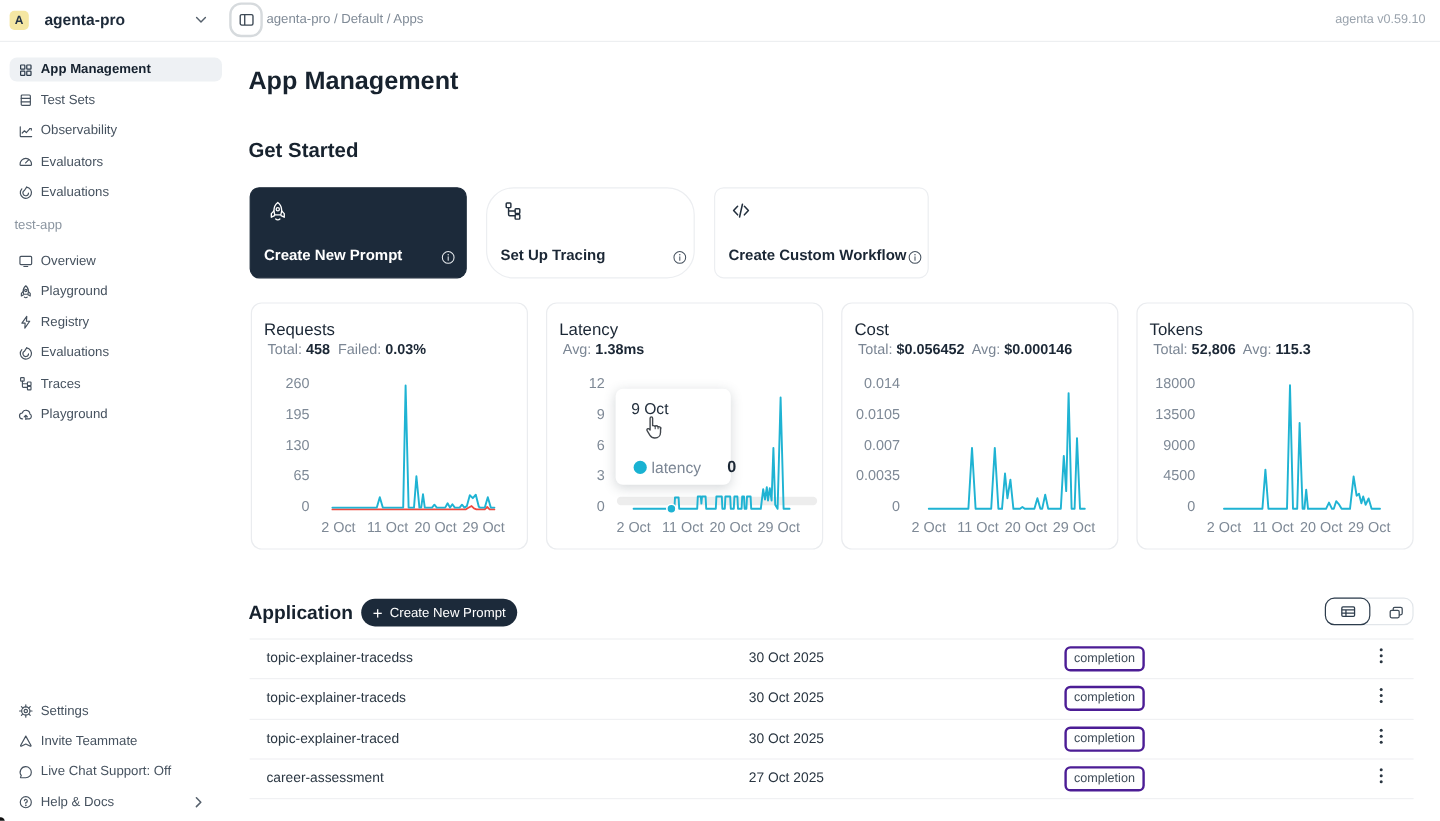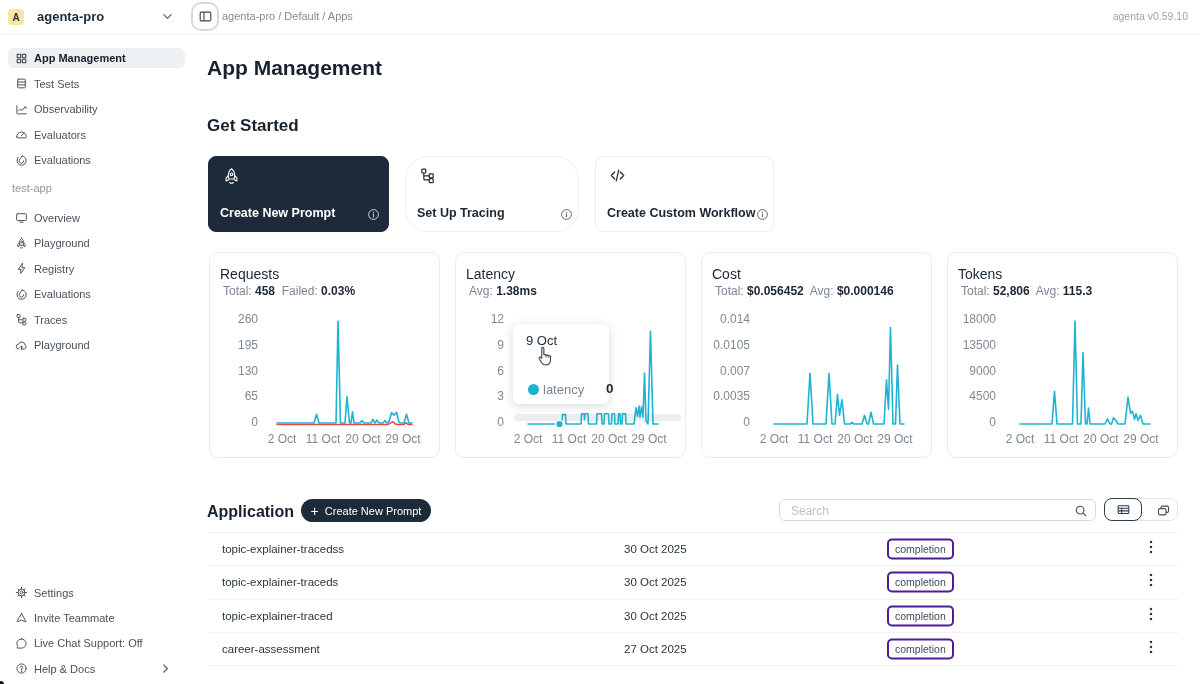--- a/index.html
+++ b/index.html
@@ -346,27 +346,20 @@
           <text x="113" y="190" text-anchor="middle" font-size="12" fill="#7e8996" font-family="Liberation Sans">11 Oct</text>
           <text x="153" y="190" text-anchor="middle" font-size="12" fill="#7e8996" font-family="Liberation Sans">20 Oct</text>
           <text x="193" y="190" text-anchor="middle" font-size="12" fill="#7e8996" font-family="Liberation Sans">29 Oct</text>
           <path d="M72.0 171.0 L104.0 171.0 L106.5 138.4 L109.0 171.0 L124.5 171.0 L127.0 68.0 L129.5 171.0 L133.0 171.0 L135.0 99.5 L137.5 171.0 L139.0 171.0 L140.5 155.0 L142.0 171.0 L157.0 171.0 L159.5 165.8 L162.0 171.0 L163.5 171.0 L165.5 164.7 L168.0 167.6 L170.0 171.0 L177.0 171.0 L180.0 144.1 L182.5 160.1 L184.5 158.4 L186.5 166.4 L188.0 160.7 L190.0 167.6 L192.5 162.4 L195.0 171.0 L202.0 171.0" fill="none" stroke="#1fb3d3" stroke-width="1.6" stroke-linejoin="round" stroke-linecap="round"></path>
         </svg>
       </div>
     </div>
 
   <h2 class="section" style="top:503px; font-size:16px;">Application</h2>
   <div id="createbtn"><span style="font-size:14px;margin-right:6px;font-weight:400;">+</span>Create New Prompt</div>
-  <div id="searchbox">
-    <span class="ph">Search</span>
-    <svg width="14" height="14" viewBox="0 0 24 24" fill="none">
-      <circle cx="10.5" cy="10.5" r="6.5" stroke="#414d5a" stroke-width="1.8"></circle>
-      <path d="M15.5 15.5L20.5 20.5" stroke="#414d5a" stroke-width="1.8" stroke-linecap="round"></path>
-    </svg>
-  </div>
   <div id="seg">
     <div class="s1">
       <svg width="15" height="15" viewBox="0 0 24 24" fill="none">
         <rect x="3.5" y="6" width="17" height="12.5" rx="1.5" stroke="#2d3c4c" stroke-width="1.7"></rect>
         <path d="M3.5 10h17M3.5 14.2h17M9 10v8.5" stroke="#2d3c4c" stroke-width="1.7"></path>
       </svg>
     </div>
     <div class="s2">
       <svg width="15" height="15" viewBox="0 0 24 24" fill="none">
         <rect x="8" y="5" width="12" height="10" rx="2" stroke="#3e4b58" stroke-width="1.7"></rect>

